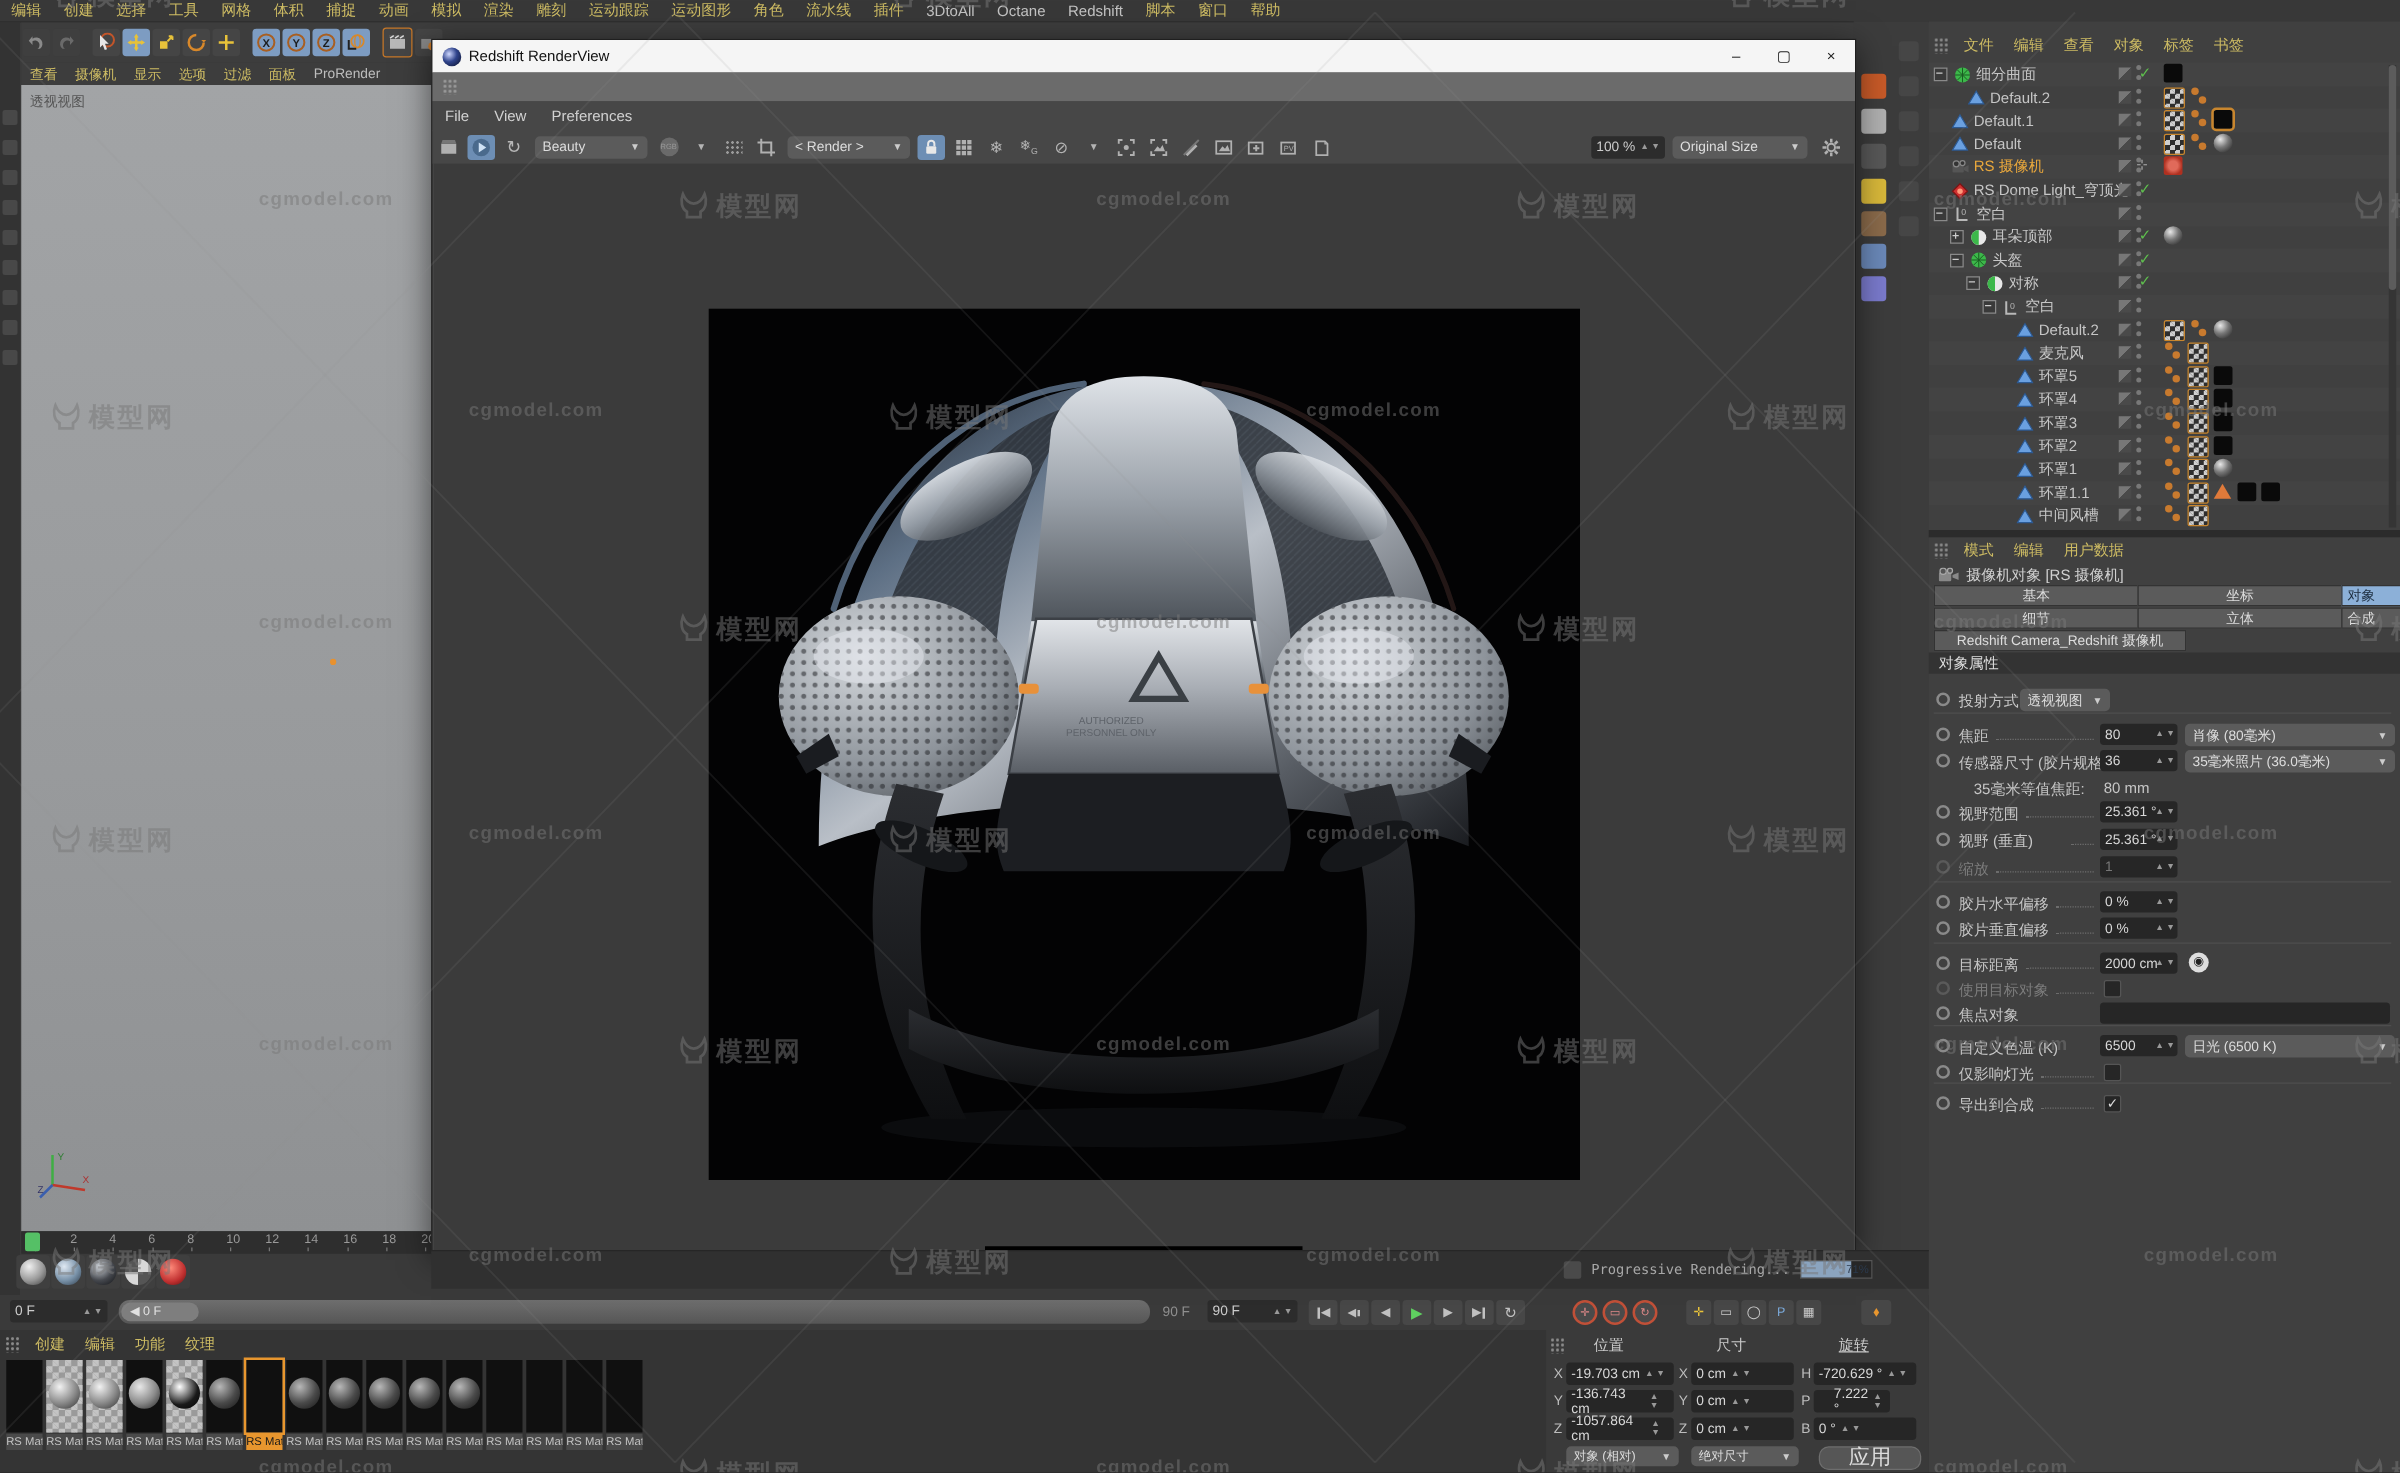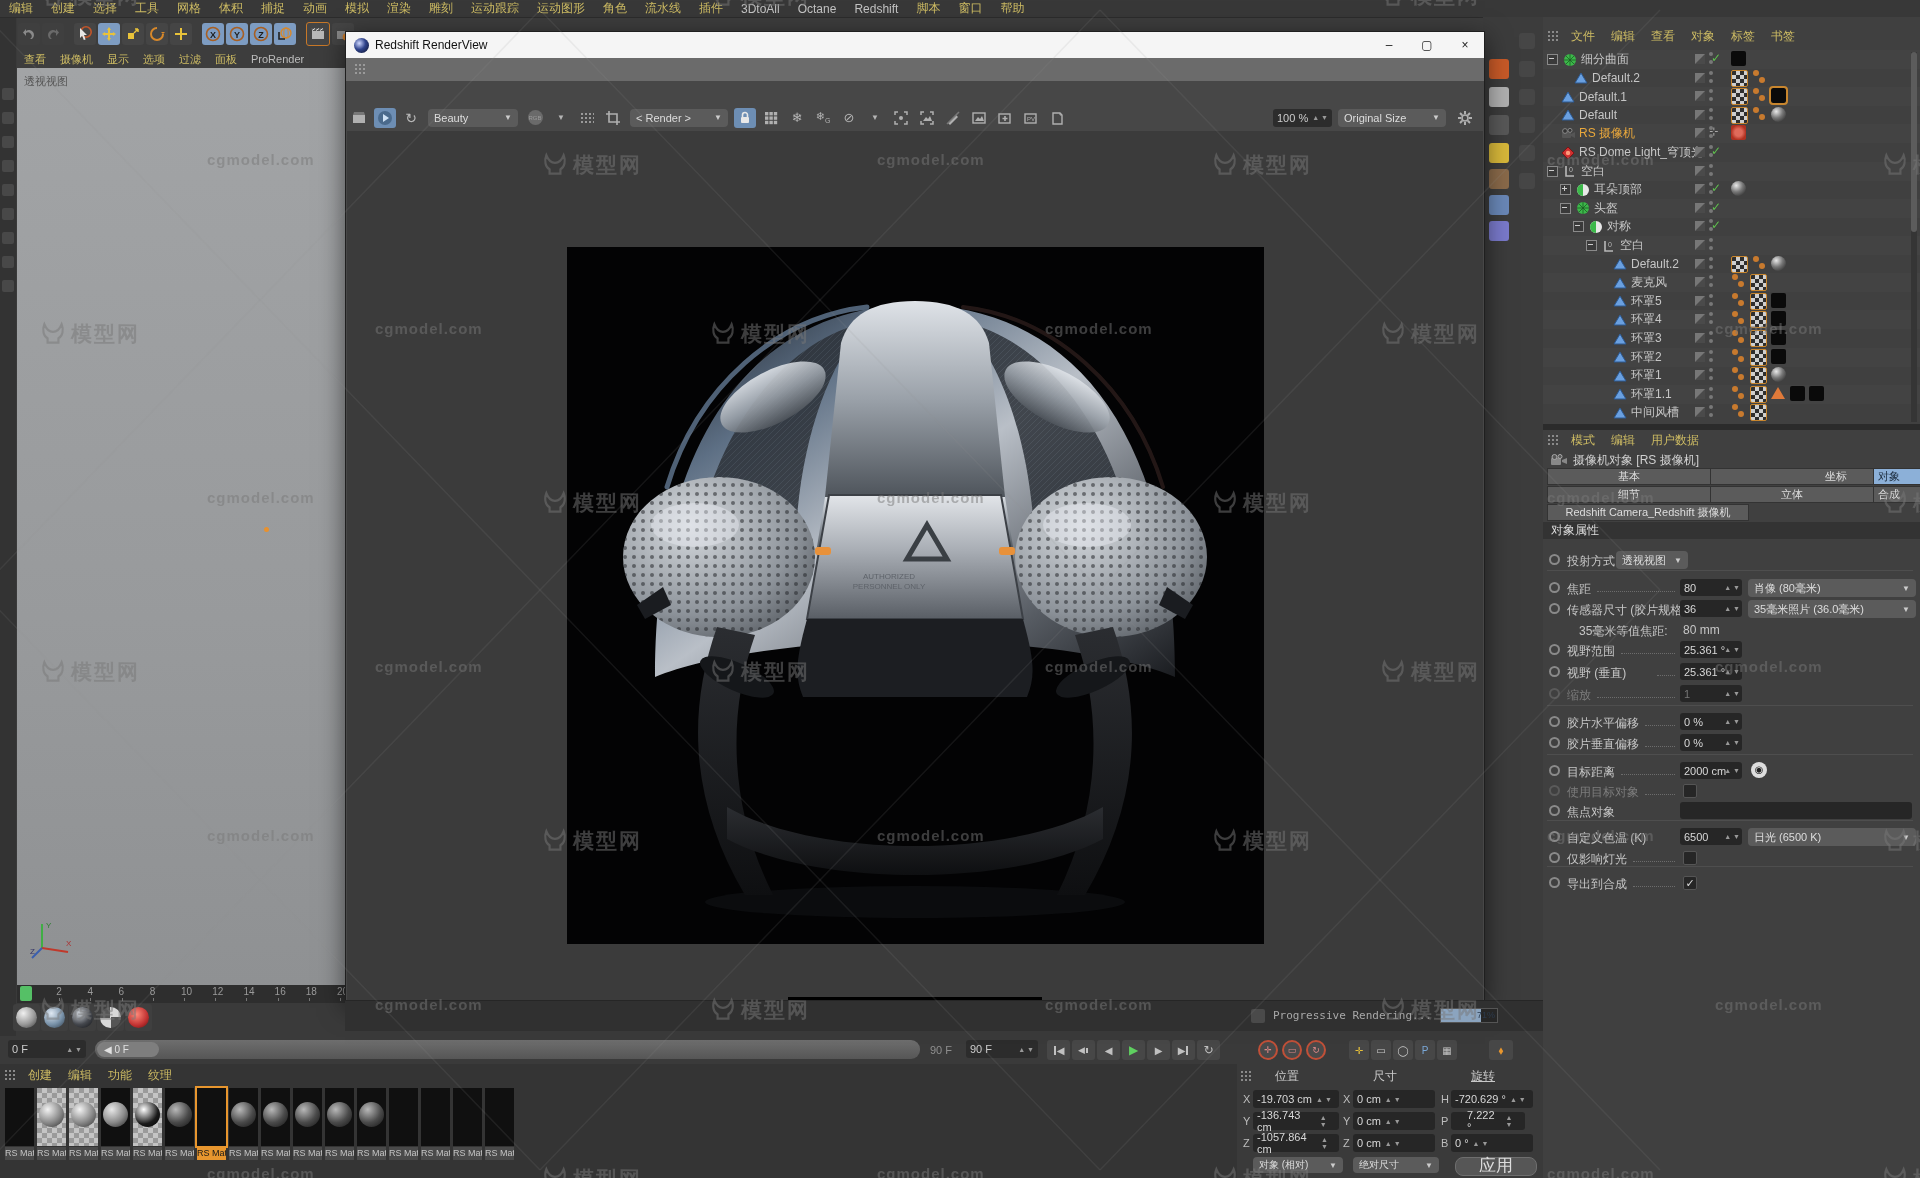--- a/index.html
+++ b/index.html
@@ -687,21 +687,21 @@
         <div style="width: 16px; height: 12px; margin: 0px 6px 0px 8px;"><svg width="16" height="12">
             <rect x="0" y="4" width="10" height="7" rx="1" fill="#888"></rect>
             <circle cx="3.5" cy="3" r="2.5" fill="#555" stroke="#aaa"></circle>
             <circle cx="9" cy="2.5" r="2" fill="#555" stroke="#aaa"></circle>
             <path d="M11,6 l5,-2 v6 l-5,-2 Z" fill="#888"></path>
           </svg></div>
         <span style="font-size: 12px;">摄像机对象 [RS 摄像机]</span>
       </div>
     <div id="am-tabs">
         <div class="tabcell" style="left: 4px; top: 38px; width: 162px;">基本</div>
-        <div class="tabcell" style="left: 167px; top: 38px; width: 162px; padding-left: 44px;">坐标</div>
+        <div class="tabcell" style="left: 167px; top: 38px; width: 162px;">坐标</div>
         <div class="tabcell blue" style="left: 330px; top: 38px; width: 48px; overflow: hidden; justify-content: flex-start; padding-left: 4px;">对象</div>
         <div class="tabcell" style="left: 4px; top: 56px; width: 162px;">细节</div>
         <div class="tabcell" style="left: 167px; top: 56px; width: 162px;">立体</div>
         <div class="tabcell" style="left: 330px; top: 56px; width: 48px; overflow: hidden; justify-content: flex-start; padding-left: 4px;">合成</div>
         <div class="tabcell" style="left: 4px; top: 74px; width: 200px;">Redshift Camera_Redshift 摄像机</div>
       </div>
     <div class="abs" id="am-sec">对象属性</div>
     <div id="am-rows">
         <div class="asep" style="top: 140px;"></div>
         <div class="asep" style="top: 275px;"></div>
@@ -1054,21 +1054,21 @@
       <div class="clab" style="left: 204px; top: 29px;">H</div>
       <div class="cfield" style="left: 214px; top: 26px; width: 82px;">-720.629 °<div class="stp">▲
 ▼</div></div>
       <div class="clab" style="left: 6px; top: 51px;">Y</div>
       <div class="cfield" style="left: 16px; top: 48px; width: 86px;">-136.743 cm<div class="stp">▲
 ▼</div></div>
       <div class="clab" style="left: 106px; top: 51px;">Y</div>
       <div class="cfield" style="left: 116px; top: 48px; width: 82px;">0 cm<div class="stp">▲
 ▼</div></div>
       <div class="clab" style="left: 204px; top: 51px;">P</div>
-      <div class="cfield" style="left: 214px; top: 48px; width: 74px; padding-left: 16px;">7.222 °<div class="stp">▲
+      <div class="cfield" style="left: 214px; top: 48px; width: 61px; padding-left: 16px;">7.222 °<div class="stp">▲
 ▼</div></div>
       <div class="clab" style="left: 6px; top: 73px;">Z</div>
       <div class="cfield" style="left: 16px; top: 70px; width: 86px;">-1057.864 cm<div class="stp">▲
 ▼</div></div>
       <div class="clab" style="left: 106px; top: 73px;">Z</div>
       <div class="cfield" style="left: 116px; top: 70px; width: 82px;">0 cm<div class="stp">▲
 ▼</div></div>
       <div class="clab" style="left: 204px; top: 73px;">B</div>
       <div class="cfield" style="left: 214px; top: 70px; width: 82px;">0 °<div class="stp">▲
 ▼</div></div>
@@ -1091,20 +1091,25 @@
     <div class="abs" id="rv-title">
       <div class="rs-logo"></div>
       <span class="ttl">Redshift RenderView</span>
       <div style="flex:1"></div>
       <div class="wbtn">–</div>
       <div class="wbtn">▢</div>
       <div class="wbtn">×</div>
     </div>
     <div class="abs" id="rv-grip">
         <div class="gripdots"></div>
+      </div>
+    <div class="abs" id="rv-menu">
+        <span>File</span>
+        <span>View</span>
+        <span>Preferences</span>
       </div>
     <div class="abs" id="rv-tb">
         <div class="rvi">
           <svg width="16" height="16" viewBox="0 0 16 16">
             <rect x="2" y="5" width="12" height="8" fill="#b0b0b0"></rect>
             <path d="M2,5 h12 l-1,-3 h-10 Z" fill="#777"></path>
           </svg>
         </div>
         <div class="rvi sel">
           <svg width="16" height="16" viewBox="0 0 16 16">

